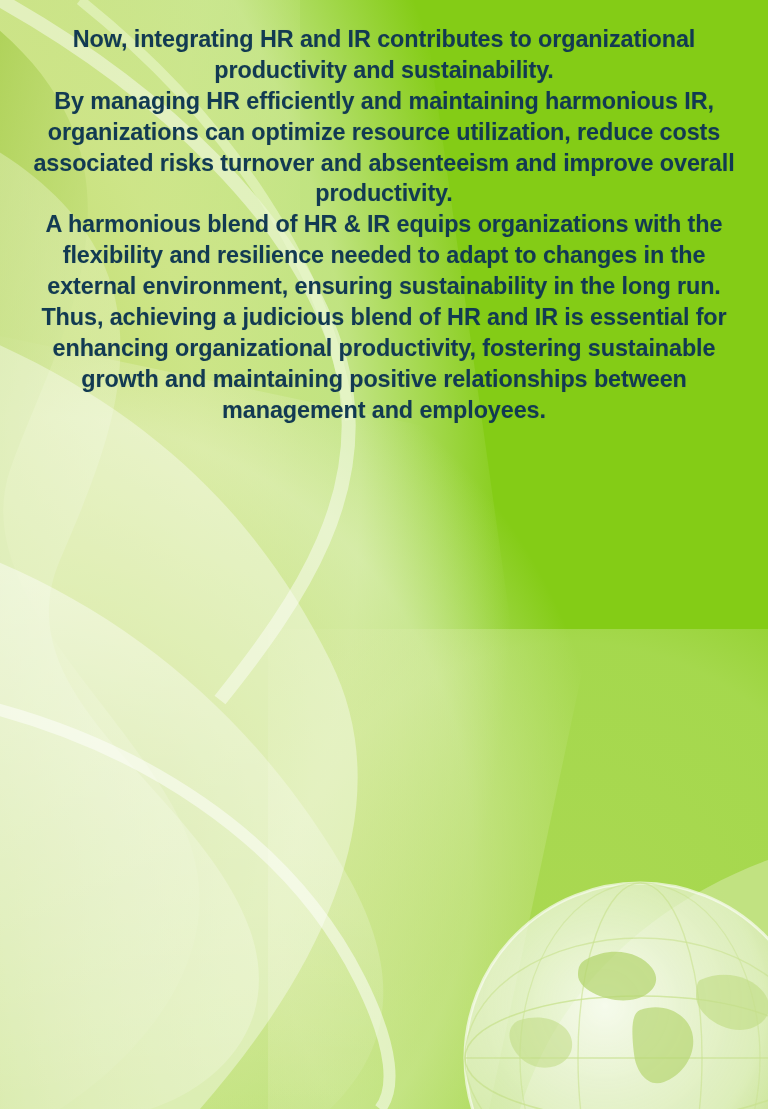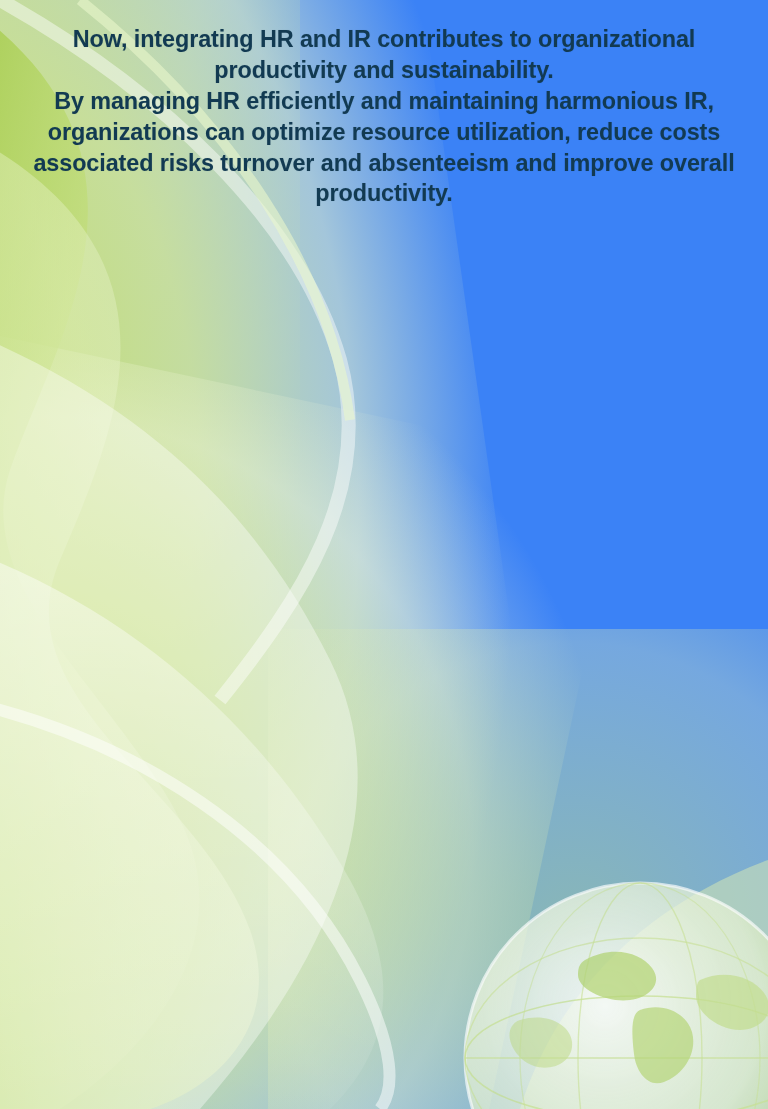--- a/index.html
+++ b/index.html
@@ -11,21 +11,21 @@
     height: 1109px;
     font-family: "Liberation Sans", sans-serif;
     background: #ffffff;
     overflow: hidden;
   }
   #slide {
     position: relative;
     width: 768px;
     height: 1109px;
     overflow: hidden;
-    background: #3b82f6;
+    background: #84cc16;
   }
 
   
   .bg-layer {
     position: absolute;
     inset: 0;
     pointer-events: none;
   }
 
   
@@ -163,15 +163,17 @@
         <path d="M 640 1010 C 662 1002, 686 1012, 692 1032 C 698 1054, 682 1076, 664 1082 C 648 1088, 636 1072, 634 1054 C 632 1036, 630 1014, 640 1010 Z" fill="#b6d672" opacity="0.7"></path>
         <path d="M 700 980 C 726 968, 756 978, 766 996 C 776 1014, 760 1030, 740 1030 C 718 1030, 696 1012, 696 996 C 696 988, 697 982, 700 980 Z" fill="#c4de8c" opacity="0.7"></path>
         <path d="M 520 1020 C 546 1012, 570 1024, 572 1042 C 574 1062, 552 1072, 534 1066 C 516 1060, 504 1038, 512 1026 C 515 1022, 517 1021, 520 1020 Z" fill="#c4de8c" opacity="0.6"></path>
       </g>
     </svg>
   </div>
 
   <div class="content">
     <p class="para">Now, integrating HR and IR contributes to organizational productivity and sustainability.</p>
     <p class="para">By managing HR efficiently and maintaining harmonious IR, organizations can optimize resource utilization, reduce costs associated risks turnover and absenteeism and improve overall productivity.</p>
+    <p class="para">A harmonious blend of HR &amp; IR equips organizations with the flexibility and resilience needed to adapt to changes in the external environment, ensuring sustainability in the long run.</p>
+    <p class="para">Thus, achieving a judicious blend of HR and IR is essential for enhancing organizational productivity, fostering sustainable growth and maintaining positive relationships between management and employees.</p>
   </div>
 
 </div>
 
 </body></html>

